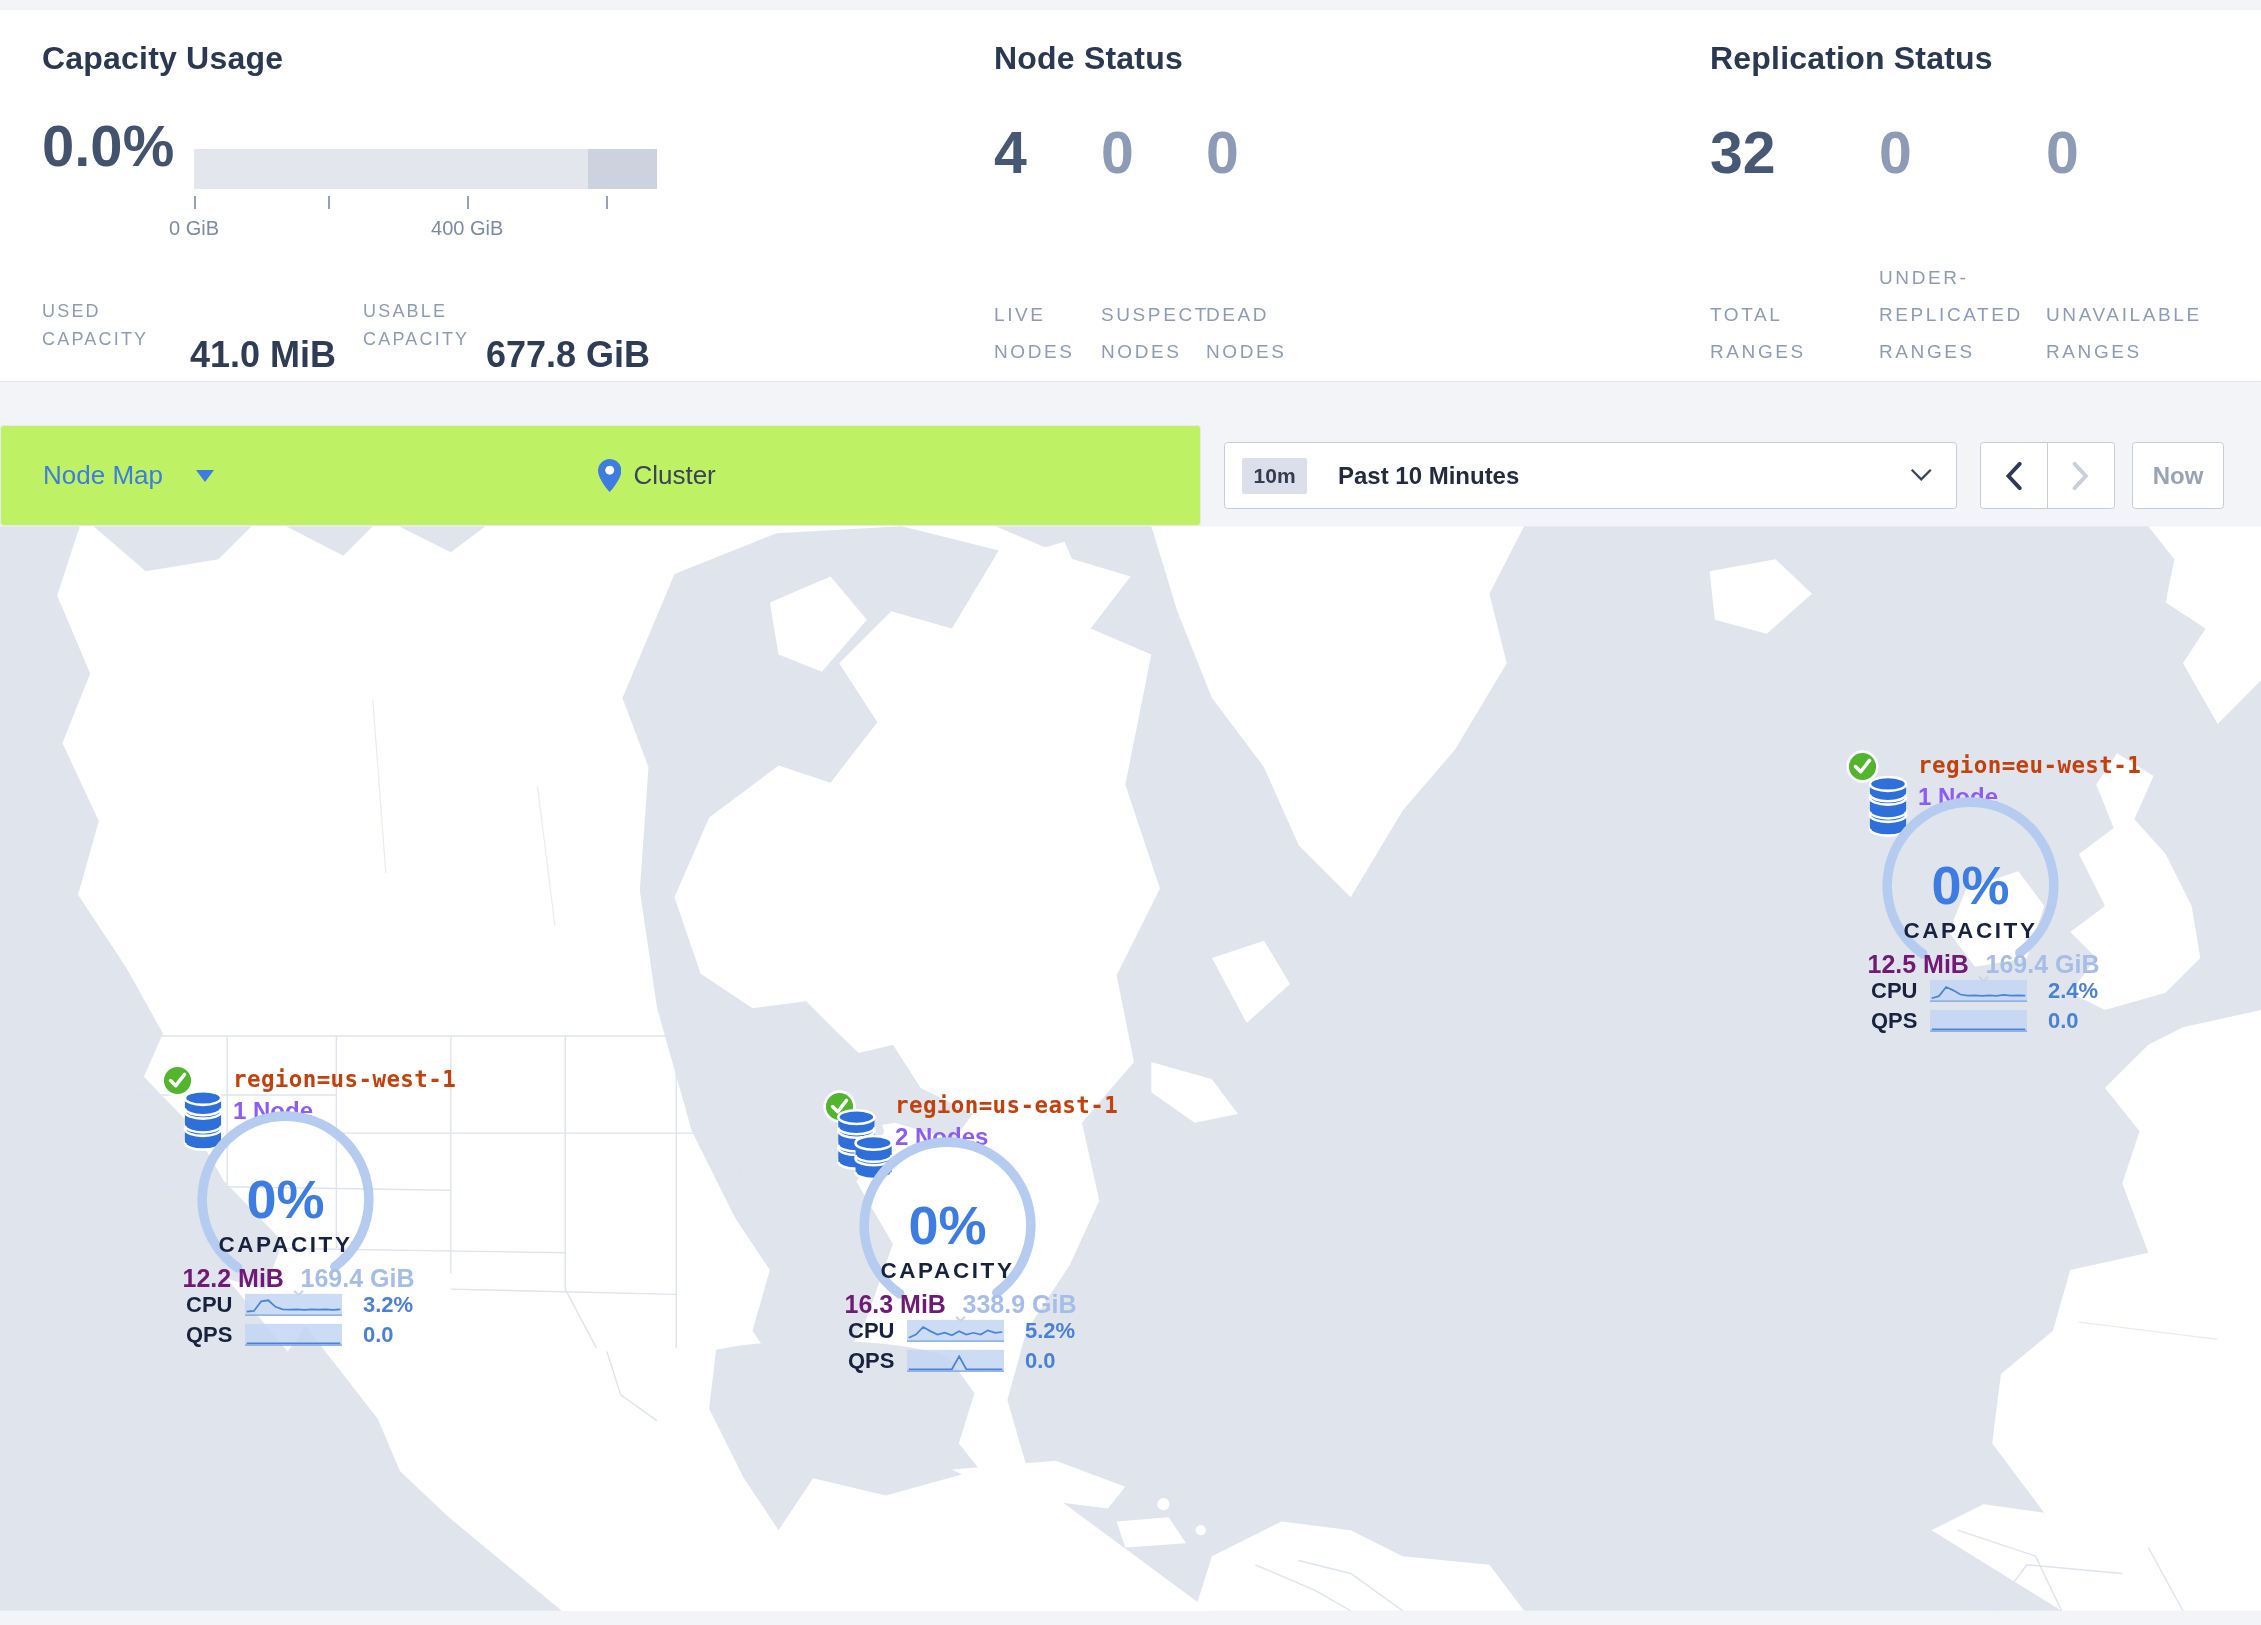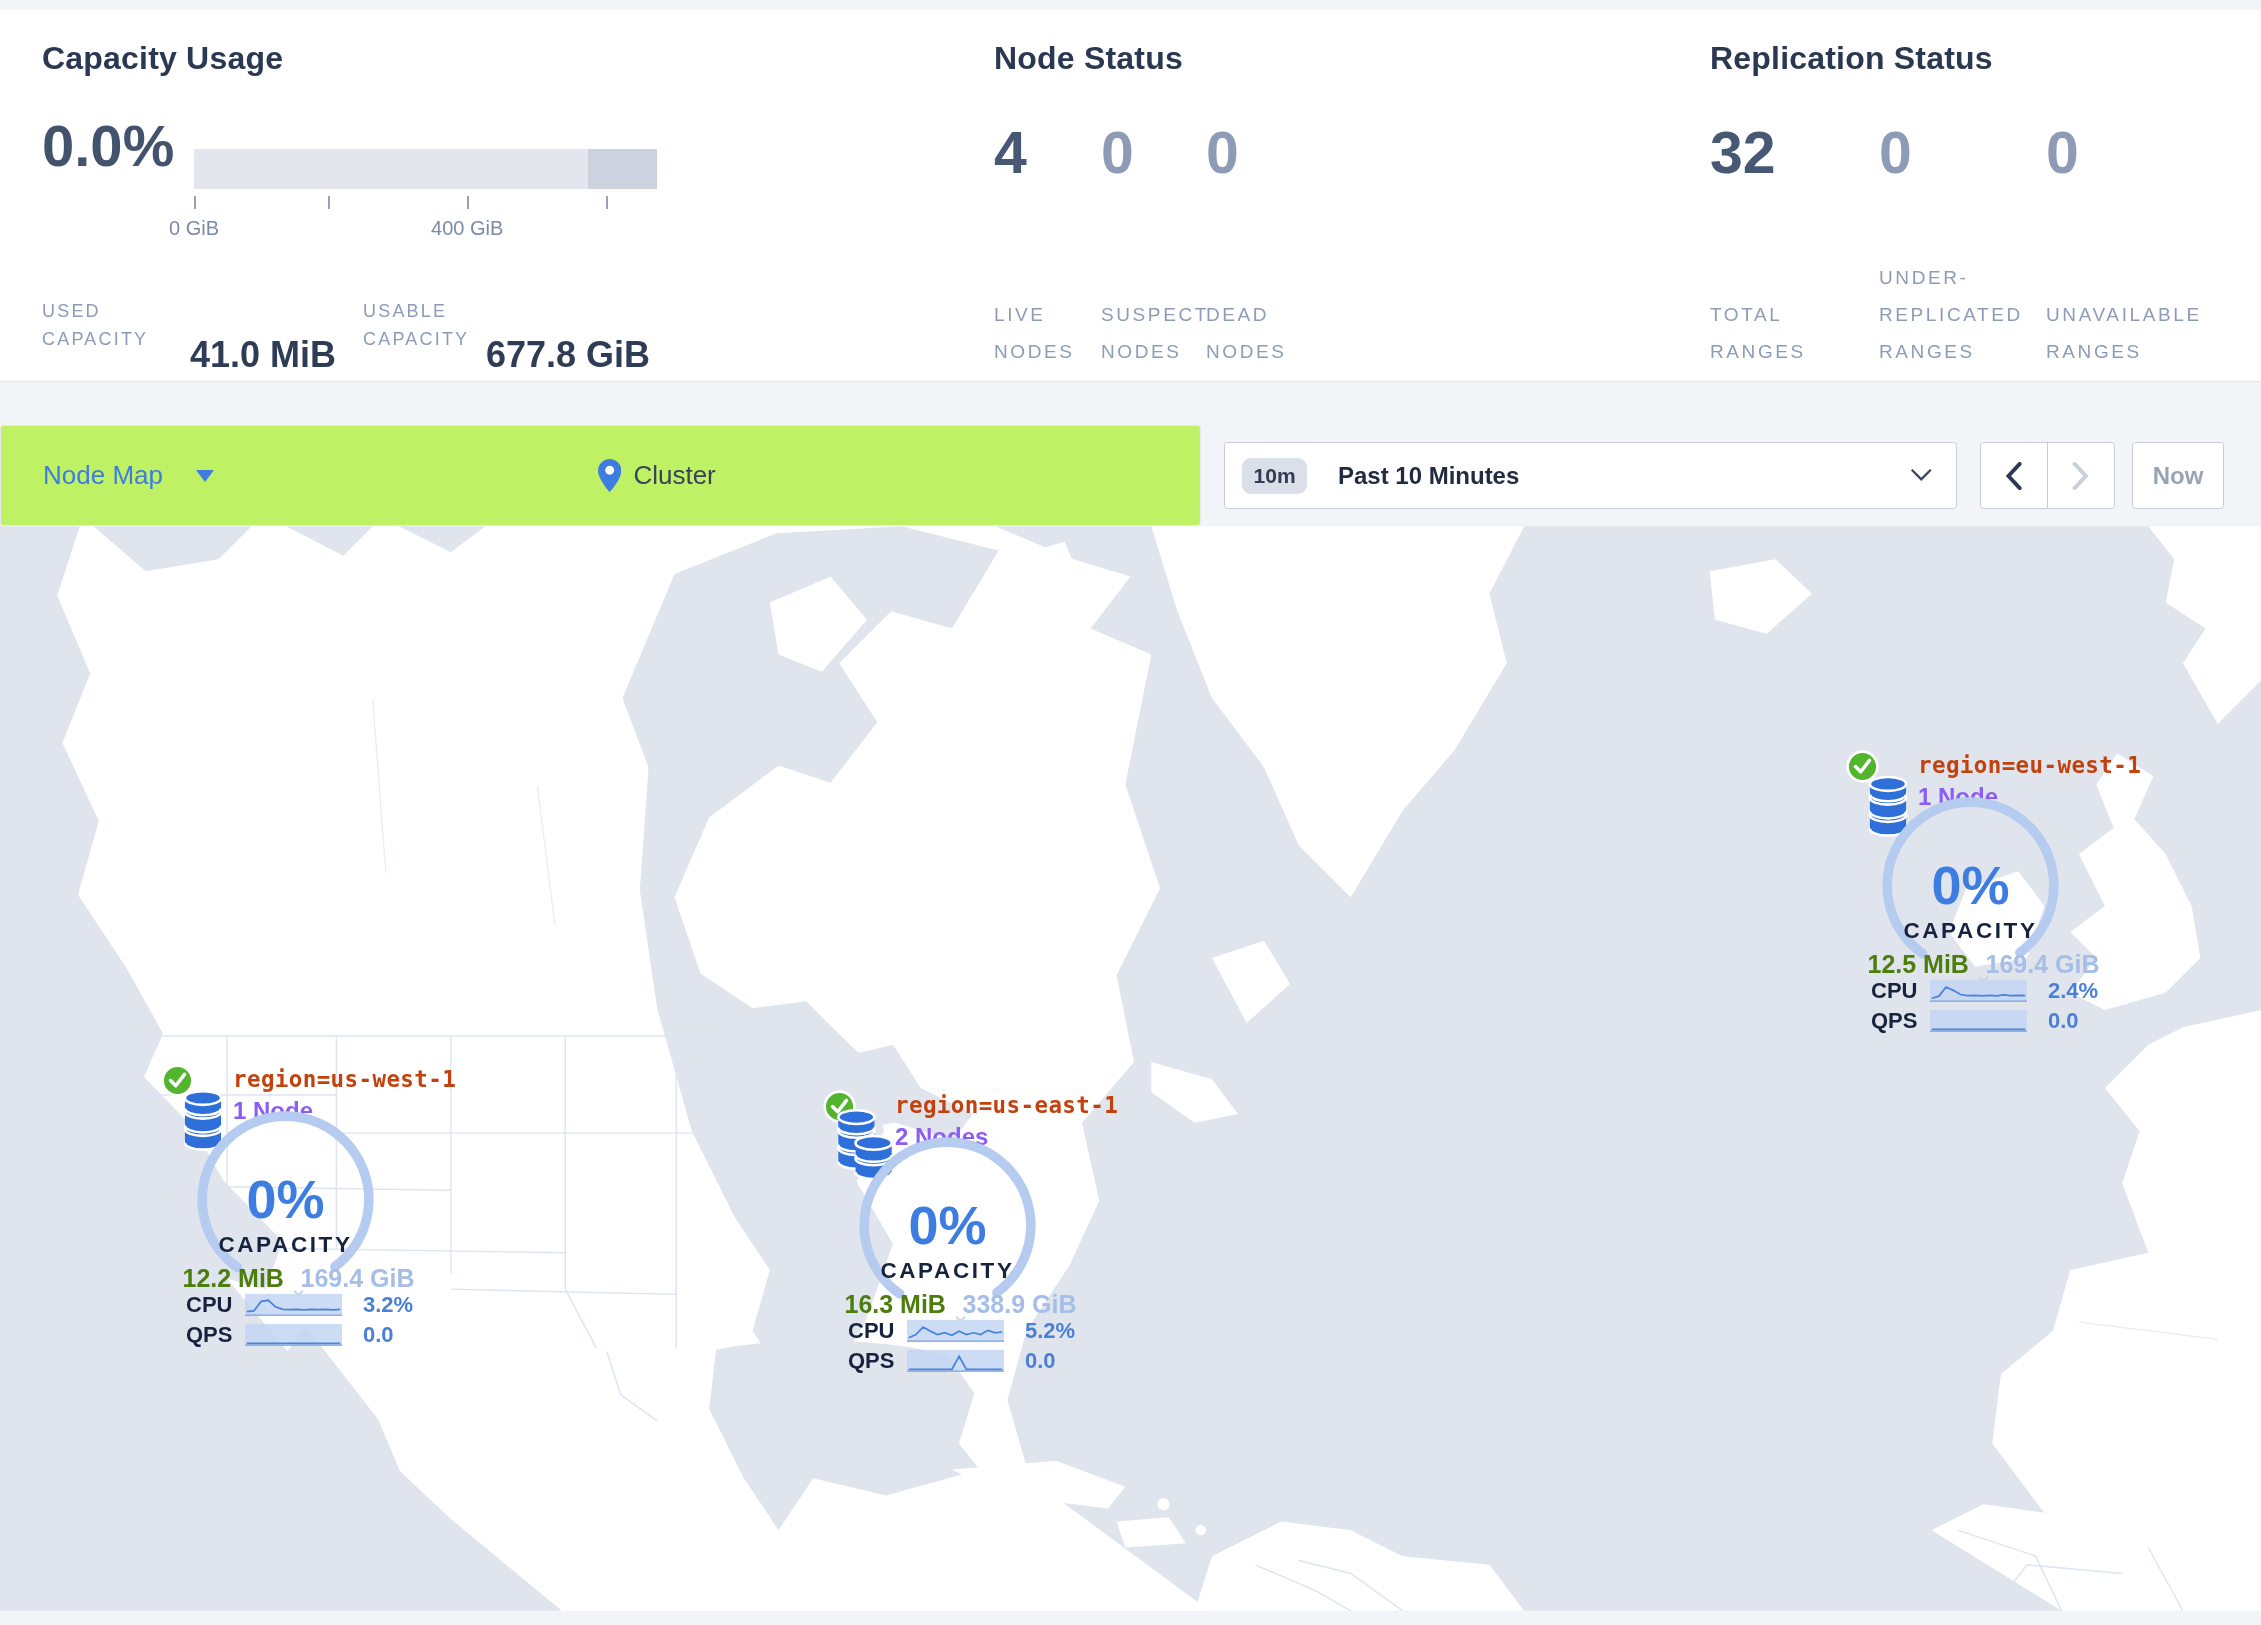--- a/index.html
+++ b/index.html
@@ -39,21 +39,21 @@
                   border:0.9px solid #e7e9f0; border-radius:3.5px; }
   .view-select { position:absolute; left:42px; top:0; height:100%; display:flex; align-items:center; cursor:pointer; }
   .view-select-label { font-size:26px; font-weight:500; color:#3e7ce0; }
   .tri-down { width:0; height:0; margin-left:33px; border-left:9.5px solid transparent;
               border-right:9.5px solid transparent; border-top:12px solid #3e7ce0; }
   .breadcrumb { position:absolute; left:597px; top:0; height:100%; display:flex; align-items:center; gap:12px; }
   .breadcrumb-label { font-size:26px; font-weight:500; color:#3a4358; }
 
   .time-dropdown { position:absolute; left:1224px; top:442px; width:733px; height:67px; background:#fff;
                    border:1.7px solid #c6ccd9; border-radius:3.5px; display:flex; align-items:center; cursor:pointer; }
-  .time-badge { margin-left:17.3px; background:#dbdfe9; border-radius:9px; padding:6px 11.3px;
+  .time-badge { margin-left:17.3px; background:#dbdfe9; border-radius:2px; padding:6px 11.3px;
                 font-size:21px; font-weight:700; color:#333c50; }
   .time-label { margin-left:31px; font-size:24px; font-weight:600; color:#222b3f; }
   .time-chevron { position:absolute; right:24px; top:25px; }
   .pager { position:absolute; left:1980px; top:442px; width:135px; height:67px; background:#fff;
            border:1.7px solid #c6ccd9; border-radius:3.5px; display:flex; }
   .pager-btn { flex:1; display:flex; align-items:center; justify-content:center; cursor:pointer; }
   .pager-btn + .pager-btn { border-left:1.7px solid #c6ccd9; }
   .now-btn { position:absolute; left:2132px; top:442px; width:92px; height:67px; background:#fff;
              border:1.7px solid #c6ccd9; border-radius:3.5px; font-size:24px; font-weight:600; color:#99a3b6;
              display:flex; align-items:center; justify-content:center; cursor:pointer; }
@@ -74,21 +74,21 @@
   .cylb { fill:#2e6fd9; }
   .m-region { position:absolute; left:73px; top:7px; font-family:"DejaVu Sans Mono", monospace;
               font-size:22.5px; font-weight:700; color:#c2410c; letter-spacing:0.4px; white-space:nowrap; }
   .m-nodes { position:absolute; left:73px; top:38px; font-size:24px; font-weight:700; color:#8b5cf6; }
   .m-gauge { position:absolute; left:30px; top:45px; }
   .m-pct { position:absolute; left:30px; top:109px; width:191px; text-align:center;
            font-size:54px; font-weight:700; color:#3d7ce0; }
   .m-caplabel { position:absolute; left:30px; top:173px; width:191px; text-align:center;
                 font-size:22.5px; font-weight:700; letter-spacing:2.6px; color:#17233e; }
   .m-vals { position:absolute; left:22.5px; top:205px; width:232px; display:flex; justify-content:space-between; }
-  .m-val-used { font-size:25px; font-weight:600; color:#4d7c0f; }
+  .m-val-used { font-size:25px; font-weight:600; color:#701a75; }
   .m-val-usable { font-size:25px; font-weight:600; color:#a6bee7; }
   .m-expand { position:absolute; left:121px; top:217px; width:35px; text-align:center;
               font-size:24px; color:#ccd5e3; line-height:1; }
   .m-row { position:absolute; left:26px; height:24px; display:flex; align-items:center; }
   .m-row-cpu { top:234px; } .m-row-qps { top:264px; }
   .m-metric-label { width:59px; font-size:22px; font-weight:700; color:#17233e; }
   .m-spark { width:97px; height:23.4px; }
   .m-metric-value { margin-left:21px; font-size:22px; font-weight:700; color:#4a80d8; }
 </style>
 </head>

